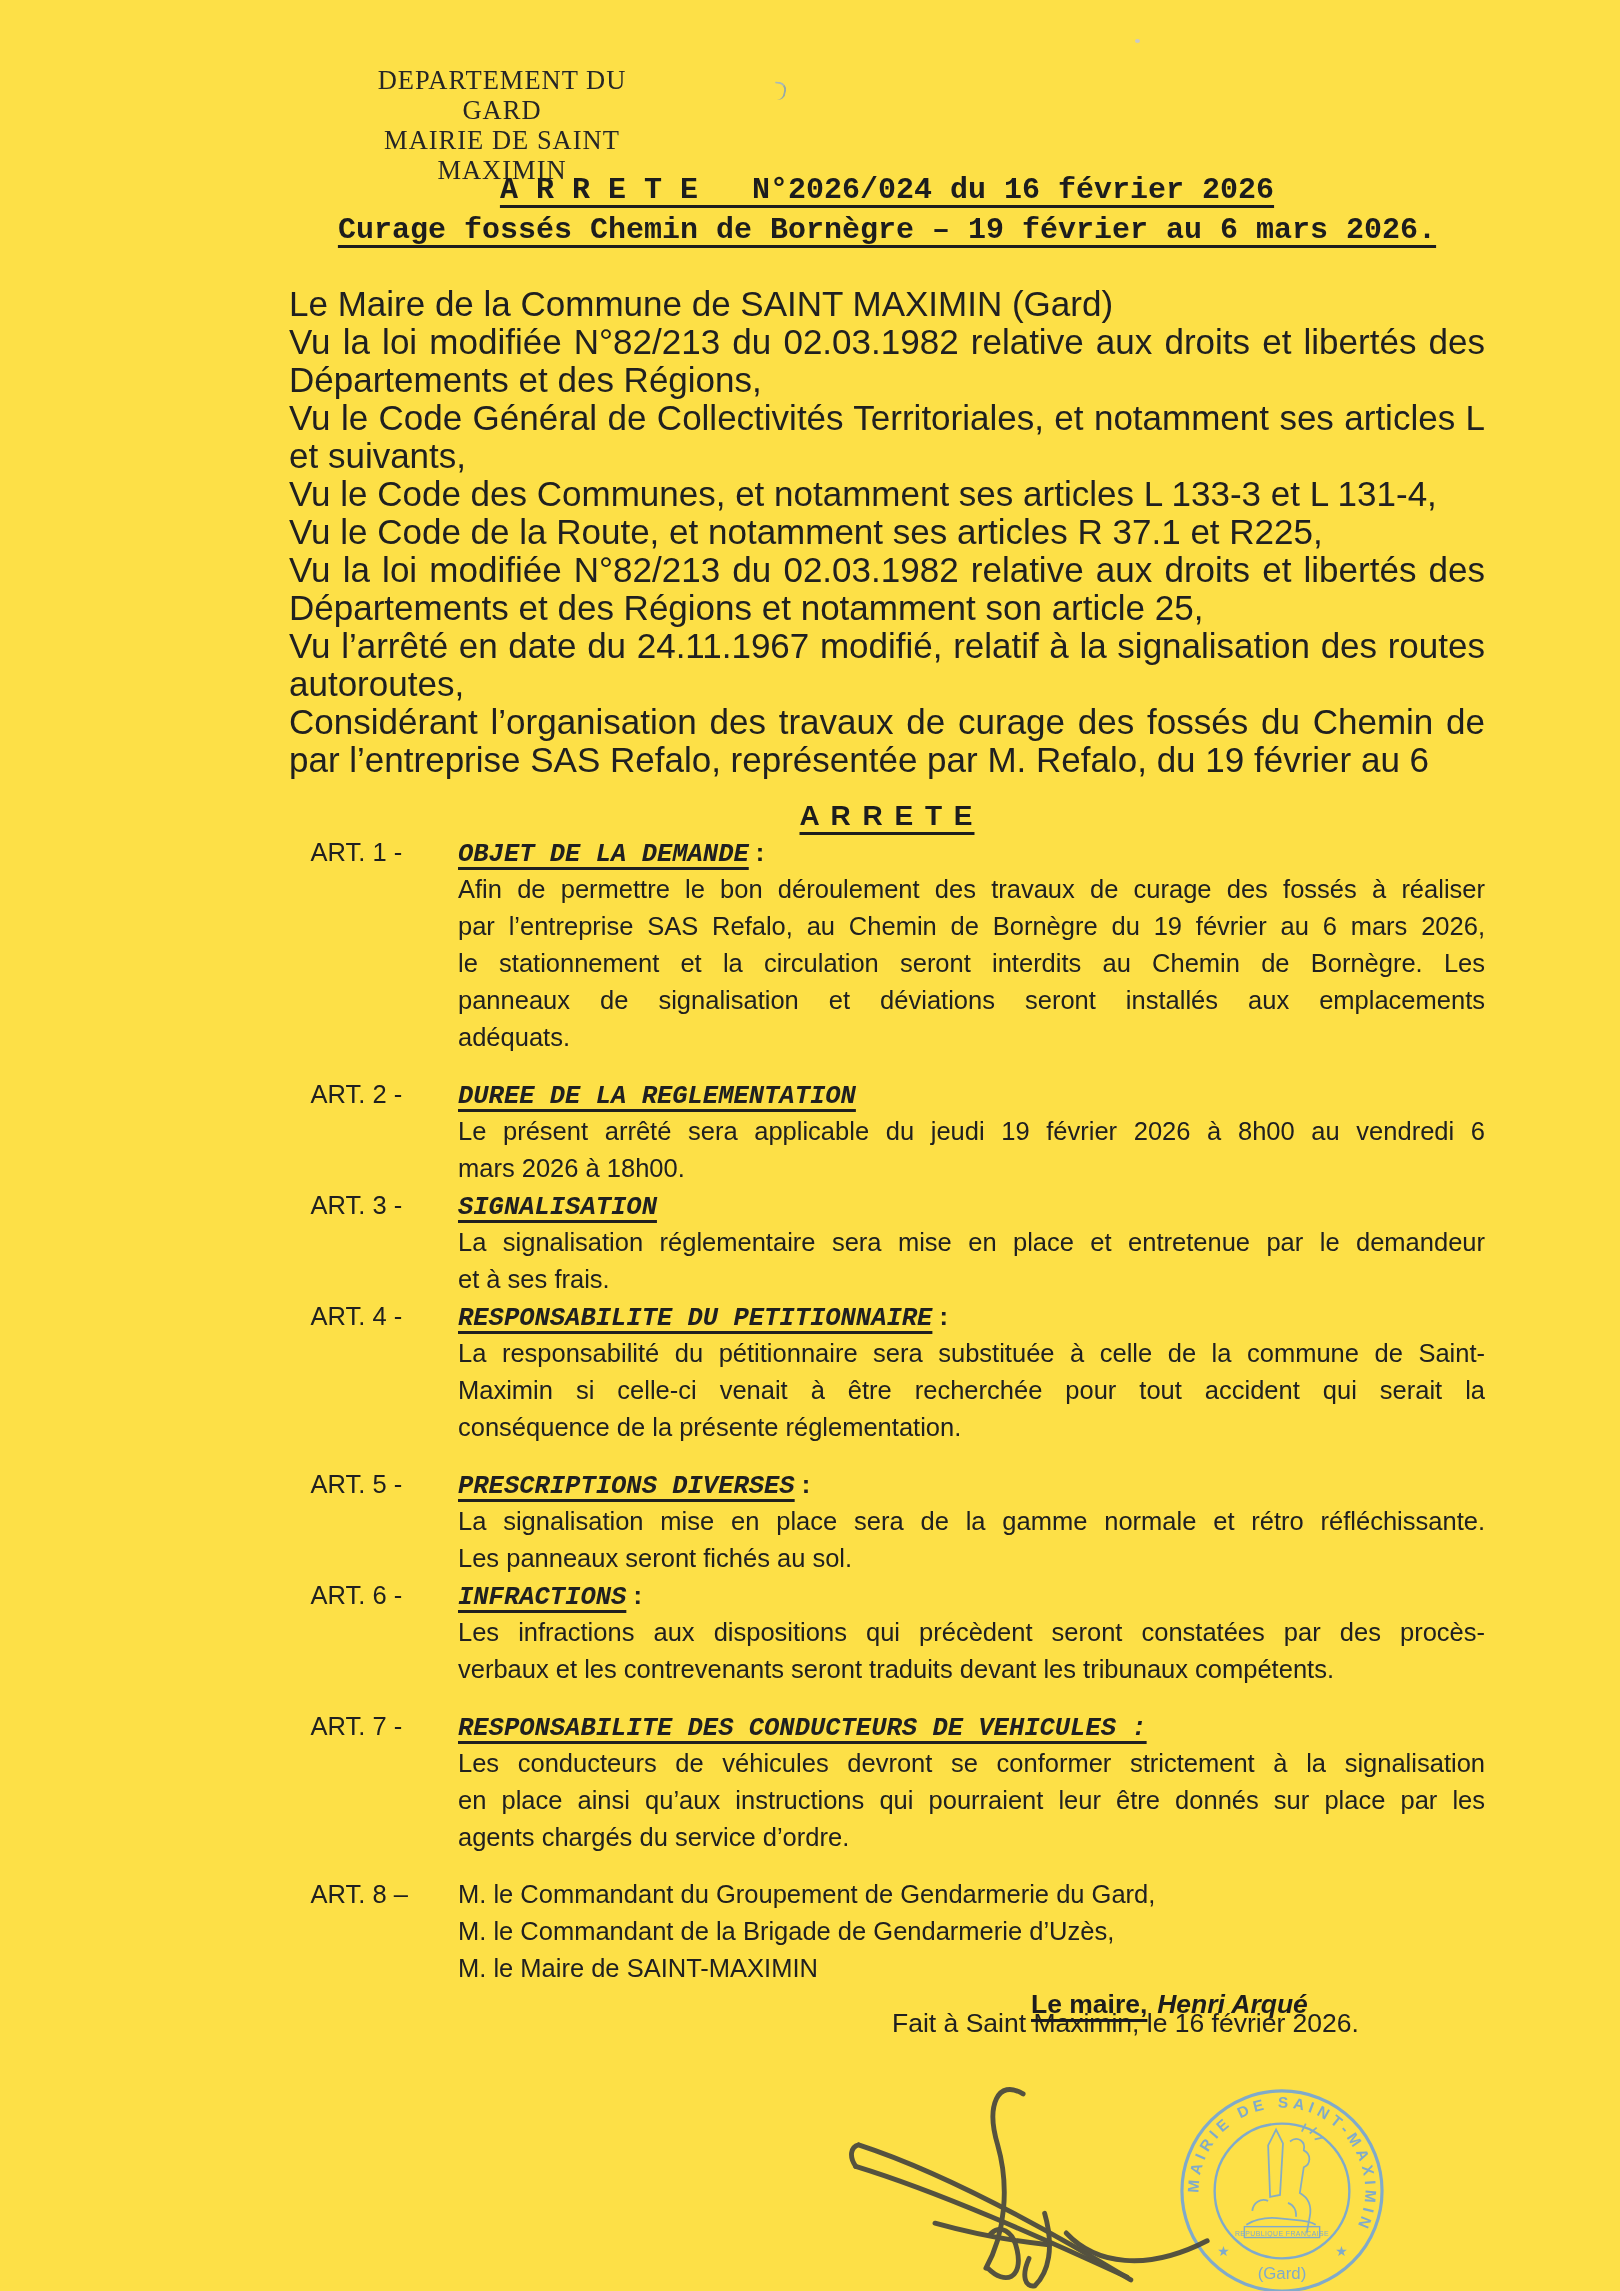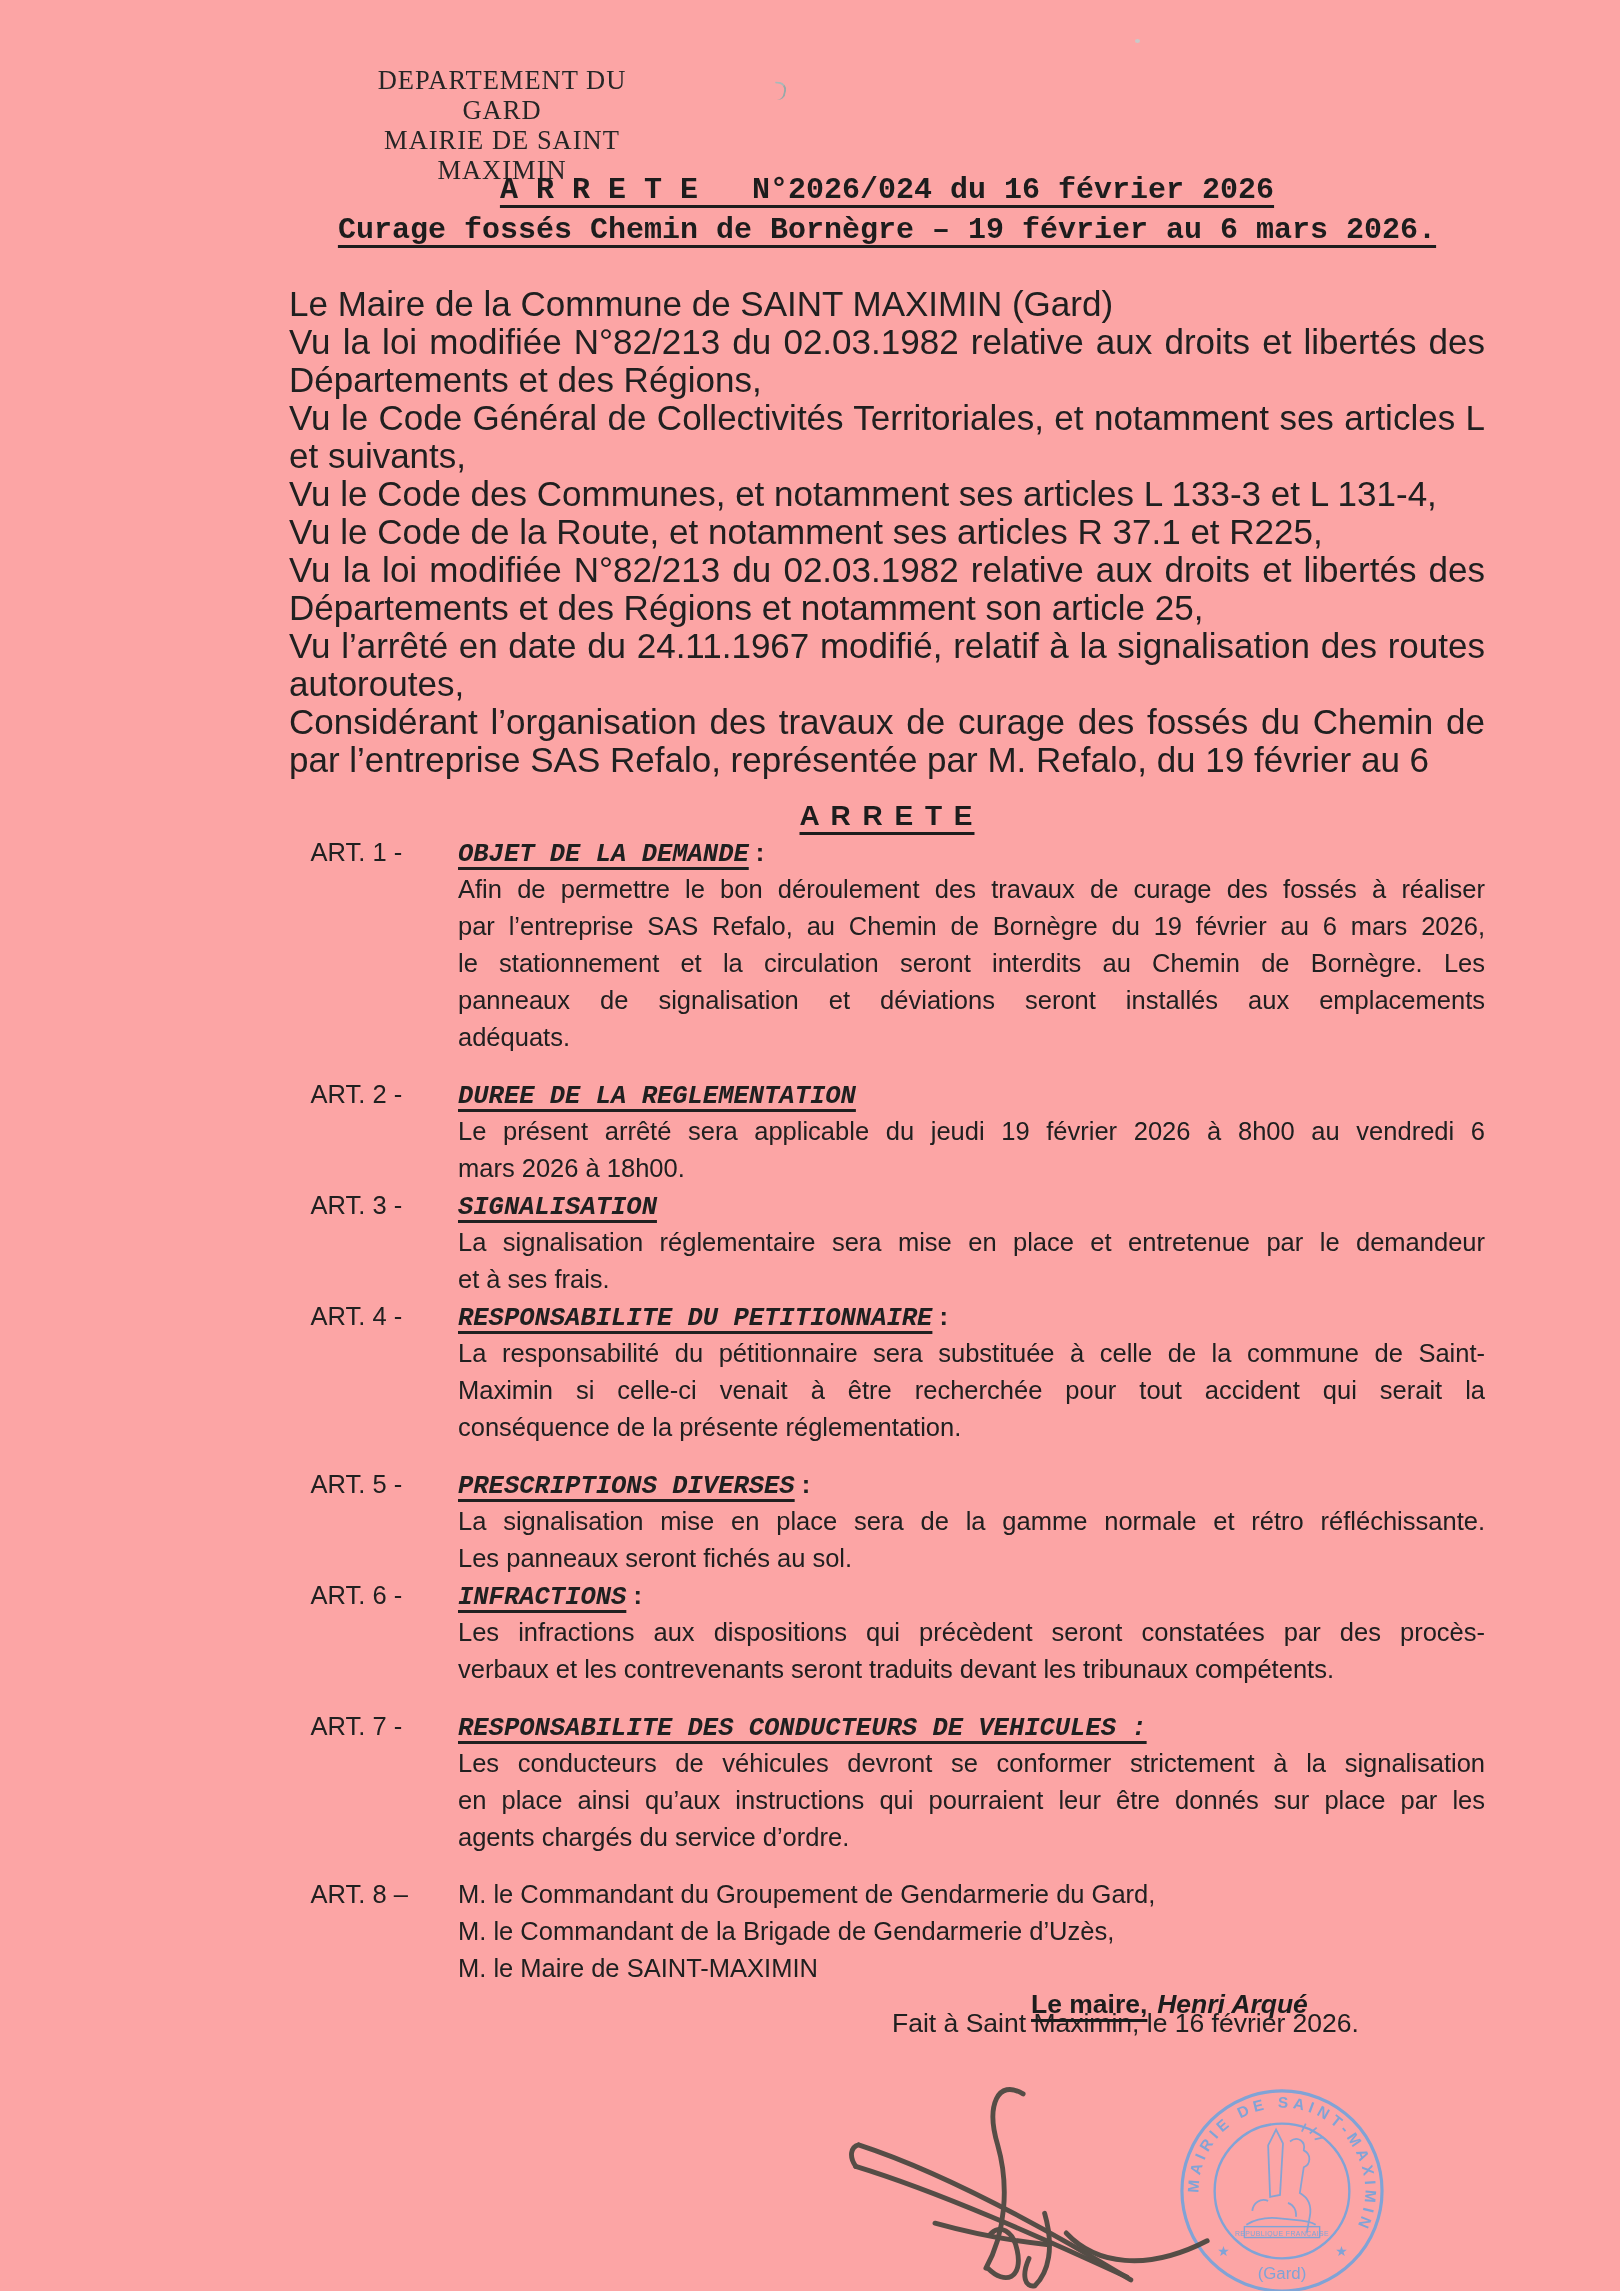--- a/index.html
+++ b/index.html
@@ -1,17 +1,17 @@
 <!DOCTYPE html>
 <html><head>
 <meta charset="utf-8">
 <style>
   html,body{margin:0;padding:0;background:#e8e8e8;}
   .page{
-    position:relative;width:1620px;height:2292px;background:#fca5a5;
+    position:relative;width:1620px;height:2292px;background:#fde047;
     overflow:hidden;font-family:"Liberation Sans",sans-serif;color:#222;
   }
   
   .org-header{
     position:absolute;left:345px;top:65px;width:314px;text-align:center;
     font-family:"Liberation Serif",serif;font-size:26.5px;line-height:30px;
     letter-spacing:1px;color:#262626;
   }
   
   .doc-title{

